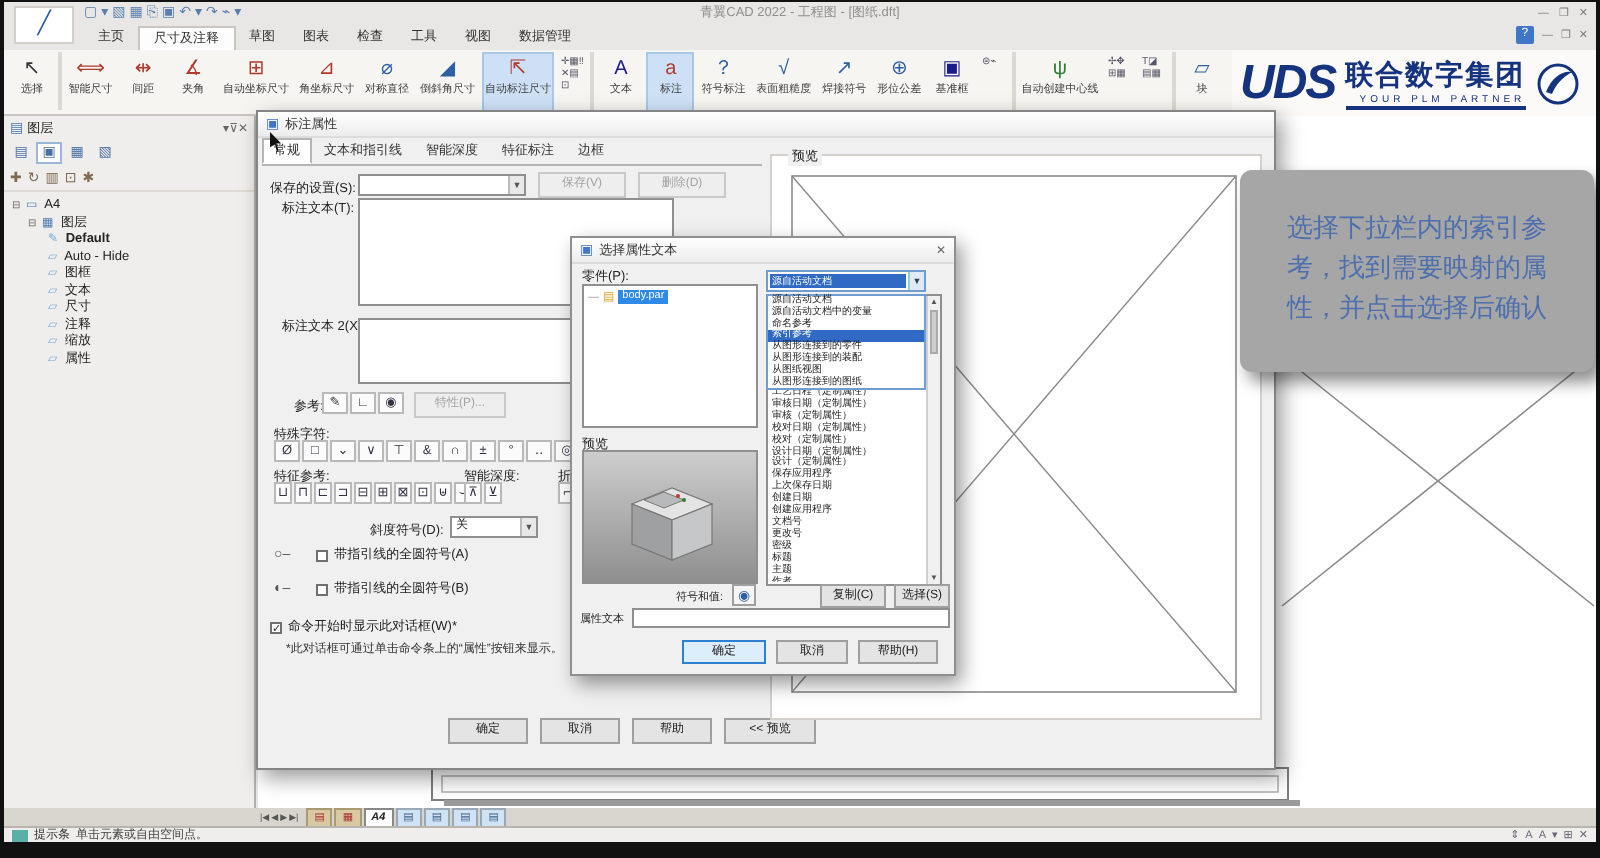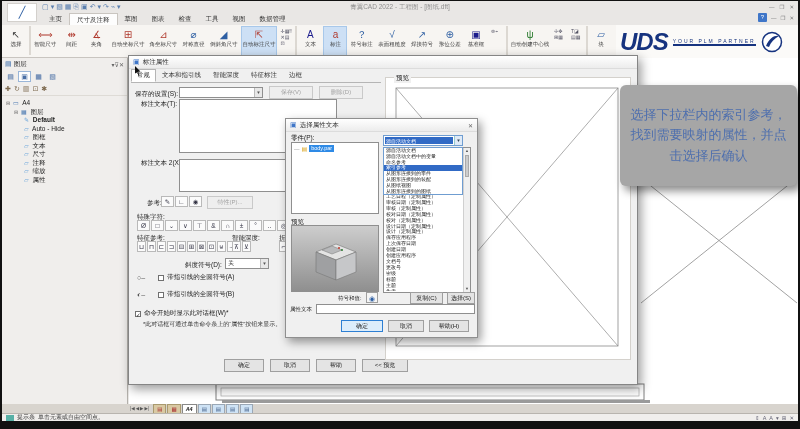--- a/index.html
+++ b/index.html
@@ -103,21 +103,21 @@
 .vscroll .sa{display:block;text-align:center;font-size:4px;color:#555;line-height:6px;}
 .vscroll .sthumb{position:absolute;left:1px;right:1px;top:7px;height:22px;background:#cdcdcd;border:1px solid #aaa;}
 .ddown{position:absolute;left:97px;top:15px;width:80px;background:#fff;border:1px solid #6f9dd1;z-index:5;}
 .dd-item{font-size:5px;line-height:5.8px;white-space:nowrap;padding-left:2px;color:#222;}
 .dd-item.hl{background:#316ac5;color:#fff;}
 .combo2{position:absolute;left:97px;top:3px;width:80px;height:11px;background:#fff;border:1px solid #6f9dd1;}
 .combo2 .cval{position:absolute;left:1px;top:1px;right:9px;bottom:1px;background:#316ac5;color:#fff;font-size:5px;line-height:8px;padding-left:1px;white-space:nowrap;overflow:hidden;}
 .combo2 .carr{position:absolute;right:0;top:0;width:8px;height:100%;background:#dfeaf7;border-left:1px solid #9cc;text-align:center;font-size:4.5px;line-height:9px;color:#345;}
 .input{position:absolute;background:#fff;border:1px solid #8f8f8f;height:10px;}
 
-.tooltip{position:absolute;left:620px;top:85px;width:177px;height:101px;background:#a6a6a6;border-radius:6px;box-shadow:4px 5px 8px rgba(0,0,0,.45);z-index:40;display:flex;align-items:center;justify-content:center;padding:8px;}
+.tooltip{position:absolute;left:620px;top:85px;width:177px;height:101px;background:#a6a6a6;border-radius:6px;box-shadow:4px 5px 8px rgba(0,0,0,.45);z-index:40;display:flex;align-items:flex-start;justify-content:center;padding:19px;}
 .tooltip .ttext{font-size:13px;line-height:1.55;color:#4e6fae;text-align:center;}
 
 .sheetbar{position:absolute;left:0;top:403px;width:796px;height:9px;background:#d8d4ce;display:flex;align-items:flex-end;padding-left:128px;gap:1px;}
 .snav{display:flex;gap:1px;margin-right:3px;}
 .snav span{font-size:4.5px;color:#555;line-height:8px;}
 .stabs{display:flex;gap:1px;}
 .stab{height:9px;padding:0 3px;border:1px solid #9aa7b5;border-bottom:none;background:#cfe3f5;font-size:5.5px;line-height:8px;color:#44618a;}
 .stab.tan{background:#d9c9a3;border-color:#a99a6f;color:#a33;}
 .stab.active{background:#fff;font-weight:bold;font-style:italic;color:#222;border-color:#888;}
 .statusbar{position:absolute;left:0;top:412px;width:796px;height:8px;background:#f0eeec;border-top:1px solid #b8b4ae;display:flex;align-items:center;gap:3px;padding:0 4px;}
@@ -330,20 +330,21 @@
         </div>
 
         <div class="rbtn">
           <span class="ric" style="color: rgb(46, 95, 163);">▱</span>
           <span class="rlb">块</span>
         </div>
       </div>
     <div class="brandbox">
       <span class="uds-mark">UDS</span>
       <span class="uds-col">
+        <span class="uds-company">联合数字集团</span>
         <span class="uds-tagline">YOUR PLM PARTNER</span>
       </span>
       <svg width="22" height="22">
         <circle cx="11" cy="11" r="9.5" fill="#fff" stroke="#16337f" stroke-width="1.5"></circle>
         <path d="M5 15 C8 7 14 4 18 5 C13 8 10 11 8 16 Z" fill="#16337f"></path>
       </svg>
     </div>
 
     <div class="canvas">
       <svg width="669" height="346">

